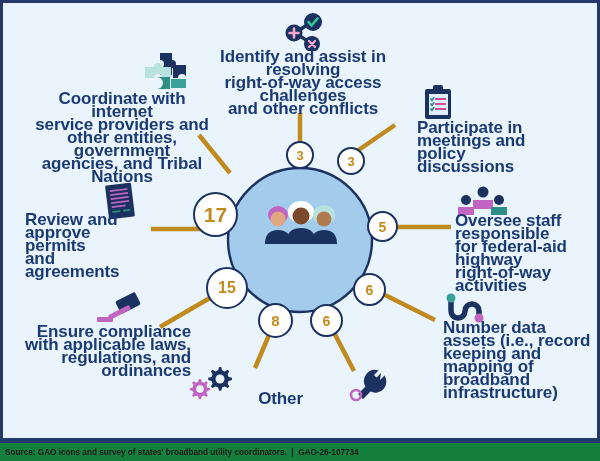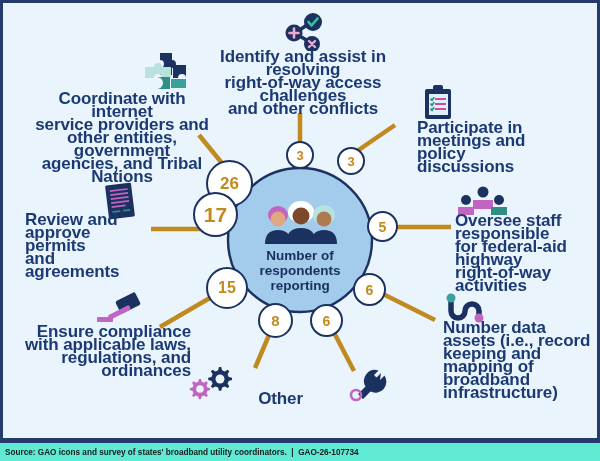--- a/index.html
+++ b/index.html
@@ -51,21 +51,21 @@
     text-align:center;
     color:#17305e;
     font-weight:bold;
     font-size:13.5px;
     line-height:15px;
   }
 
   
   .footer{
     position:absolute;left:0;top:441px;width:600px;height:20px;
-    background:#5eead4;
+    background:#15803d;
     border-top:2px solid #243a6b;
     box-sizing:border-box;
     display:flex;align-items:center;
   }
   .footer .ftxt{
     color:#1a1a1a;
     font-size:8.2px;
     font-weight:bold;
     padding-left:5px;
     white-space:pre;
@@ -100,27 +100,21 @@
       <ellipse cx="40" cy="13" rx="13" ry="11" fill="#ffffff"></ellipse>
       <ellipse cx="63" cy="16" rx="11" ry="10" fill="#b8e2de"></ellipse>
       <circle cx="17" cy="20" r="7.5" fill="#e0a882"></circle>
       <circle cx="40" cy="17" r="8.5" fill="#7c4a2a"></circle>
       <circle cx="63" cy="20" r="7.5" fill="#b07a4f"></circle>
       <path d="M4 45 Q4 31 17 31 Q30 31 30 45 Z" fill="#1b3160"></path>
       <path d="M25 45 Q25 29 40 29 Q55 29 55 45 Z" fill="#1b3160"></path>
       <path d="M50 45 Q50 31 63 31 Q76 31 76 45 Z" fill="#1b3160"></path>
     </svg>
 
-    <div class="hub-text" style="left:222px;top:245px;">
-      <span>Number of</span><br>
-      <span>respondents</span><br>
-      <span>reporting</span>
-    </div>
-
-    <div class="numcircle" style="left:203px;top:157px;width:47px;height:47px;font-size:17px;">26</div>
+
 
     <div class="numcircle" style="left:283px;top:138px;width:28px;height:28px;font-size:13px;">3</div>
 
     <div class="numcircle" style="left:334px;top:144px;width:28px;height:28px;font-size:13px;">3</div>
 
     <div class="numcircle" style="left:364px;top:208px;width:31px;height:31px;font-size:14px;">5</div>
 
     <div class="numcircle" style="left:350px;top:270px;width:33px;height:33px;font-size:14px;">6</div>
 
     <div class="numcircle" style="left:307px;top:301px;width:33px;height:33px;font-size:14px;">6</div>

